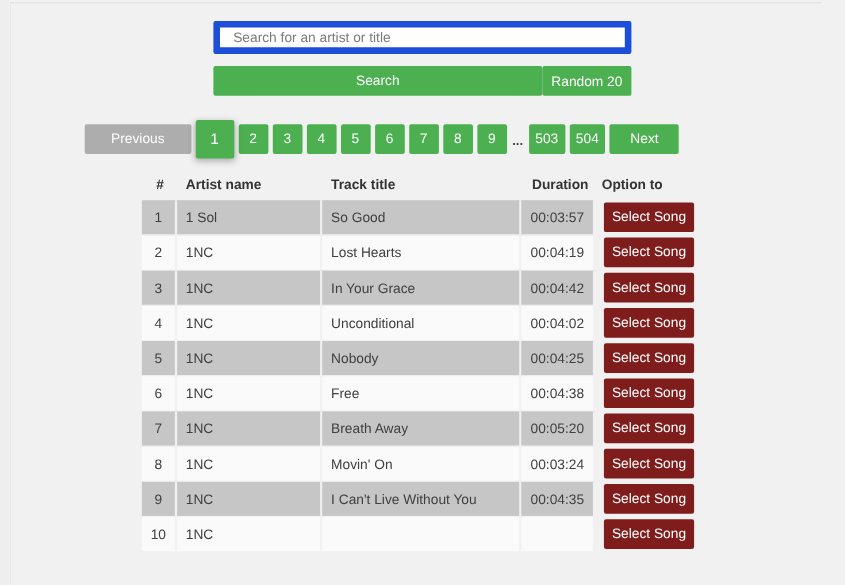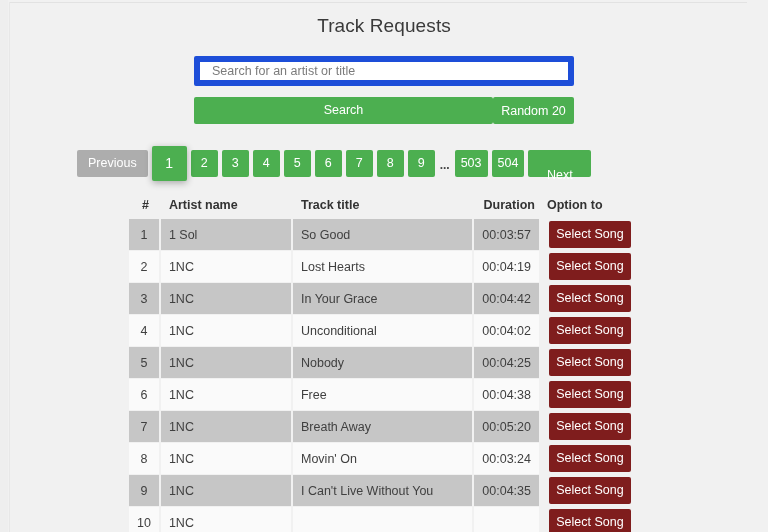--- a/index.html
+++ b/index.html
@@ -136,26 +136,26 @@
     height: 27px;
     min-width: 27px;
     padding: 0 6px;
     cursor: pointer;
     text-align: center;
     line-height: 27px;
   }
   .pg-prev {
     background: #adadad;
     min-width: 63px;
-    padding: 0 11px;
+    padding: 0 24px;
     color: #ffffff;
   }
   .pg-next {
     min-width: 63px;
-    padding: 12px 9px;
+    padding: 0 9px;
   }
   .pg-wide { min-width: 30px; }
   .pg-active {
     height: 35px;
     min-width: 35px;
     line-height: 35px;
     font-size: 14px;
     background: #4caf50;
     box-shadow: 0 2px 7px rgba(0,0,0,0.30);
     position: relative;
@@ -249,21 +249,20 @@
   }
 </style>
 </head>
 <body>
 
 <div id="page-root">
   <div class="container-edge-left2"></div>
   <div class="container-edge-left"></div>
   <div class="container-edge-top"></div>
 
-  <h1 class="page-title">Track Requests</h1>
 
   <div class="search-block">
     <input class="search-input" type="text" placeholder="Search for an artist or title" style="">
     <div class="btn-row">
       <button class="btn-search">Search</button>
       <button class="btn-random">Random 20</button>
     </div>
   </div>
 
   <div class="pagination-wrap">

